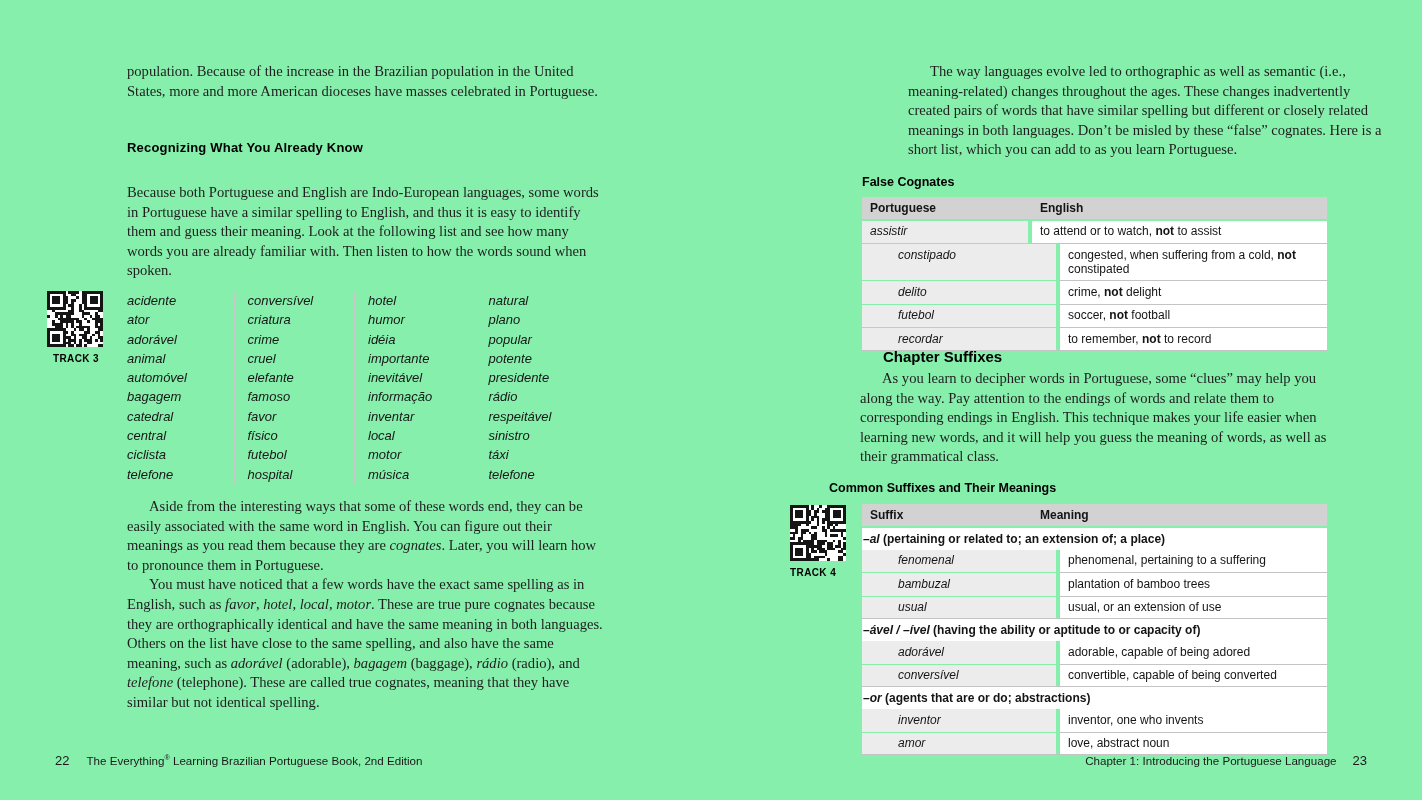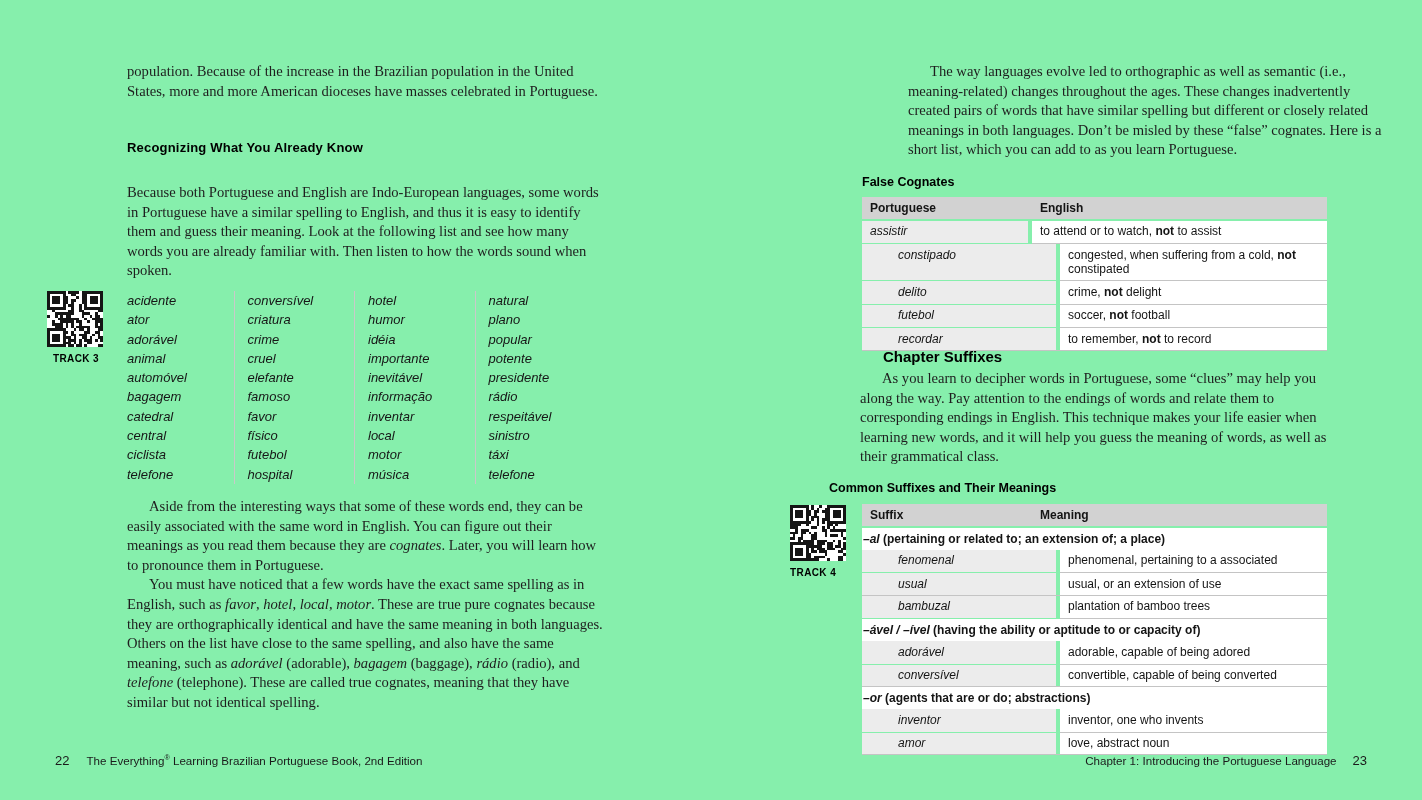--- a/index.html
+++ b/index.html
@@ -510,30 +510,30 @@
   <h3 class="tbl-title" style="left:829px;top:481px;">Common Suffixes and Their Meanings</h3>
 
   <div class="book-table" style="left:862px;top:504px;">
       <div class="t-row t-hdr">
         <div class="c1">Suffix</div>
         <div class="c2">Meaning</div>
       </div>
       <div class="t-sub"><span style="font-weight: 700; font-style: italic;">–al </span><span style="font-weight: 700;">(pertaining or related to; an extension of; a place)</span></div>
       <div class="t-row t-data">
         <div class="c1">fenomenal</div>
-        <div class="c2"><span>phenomenal, pertaining to a associated</span></div>
+        <div class="c2"><span>phenomenal, pertaining to a suffering</span></div>
+      </div>
+      <div class="t-row t-data">
+        <div class="c1">bambuzal</div>
+        <div class="c2"><span>plantation of bamboo trees</span></div>
       </div>
       <div class="t-row t-data full">
         <div class="c1">usual</div>
         <div class="c2"><span>usual, or an extension of use</span></div>
       </div>
-      <div class="t-row t-data">
-        <div class="c1">bambuzal</div>
-        <div class="c2"><span>plantation of bamboo trees</span></div>
-      </div>
       <div class="t-sub"><span style="font-weight: 700; font-style: italic;">–ável / –ível </span><span style="font-weight: 700;">(having the ability or aptitude to or capacity of)</span></div>
       <div class="t-row t-data">
         <div class="c1">adorável</div>
         <div class="c2"><span>adorable, capable of being adored</span></div>
       </div>
       <div class="t-row t-data full">
         <div class="c1">conversível</div>
         <div class="c2"><span>convertible, capable of being converted</span></div>
       </div>
       <div class="t-sub"><span style="font-weight: 700; font-style: italic;">–or </span><span style="font-weight: 700;">(agents that are or do; abstractions)</span></div>

